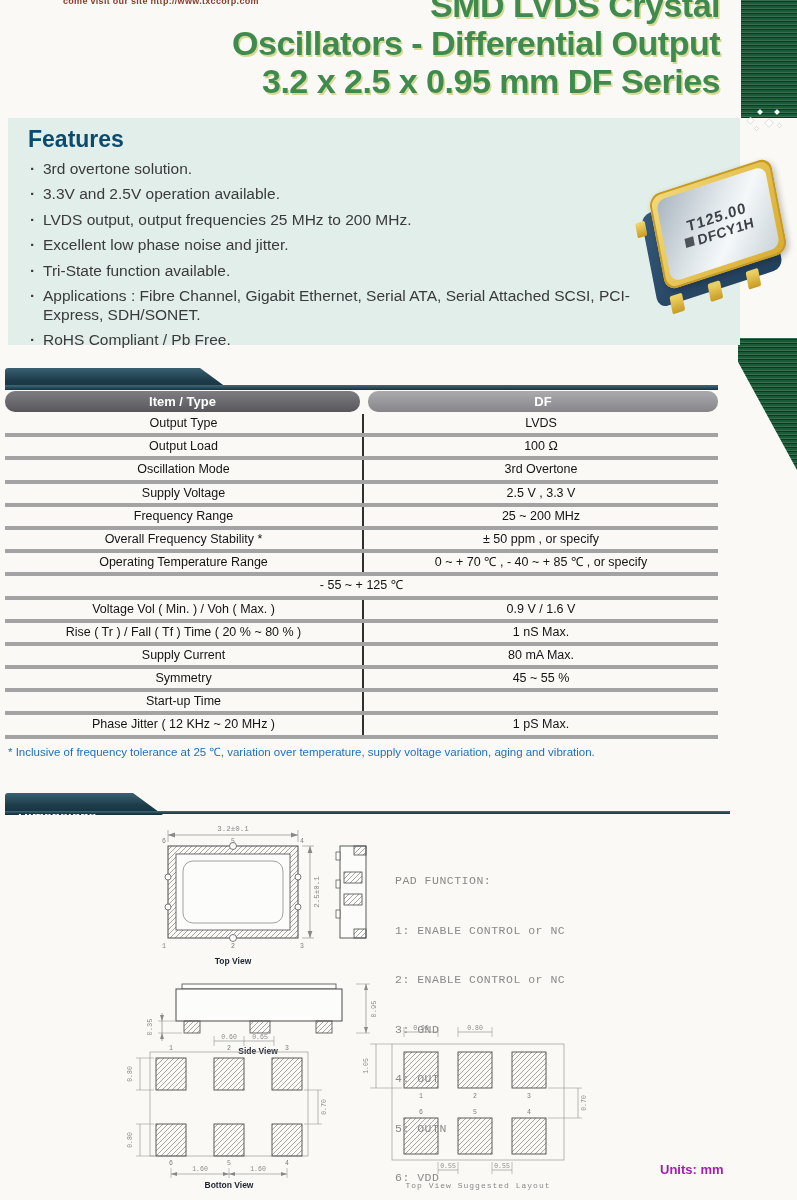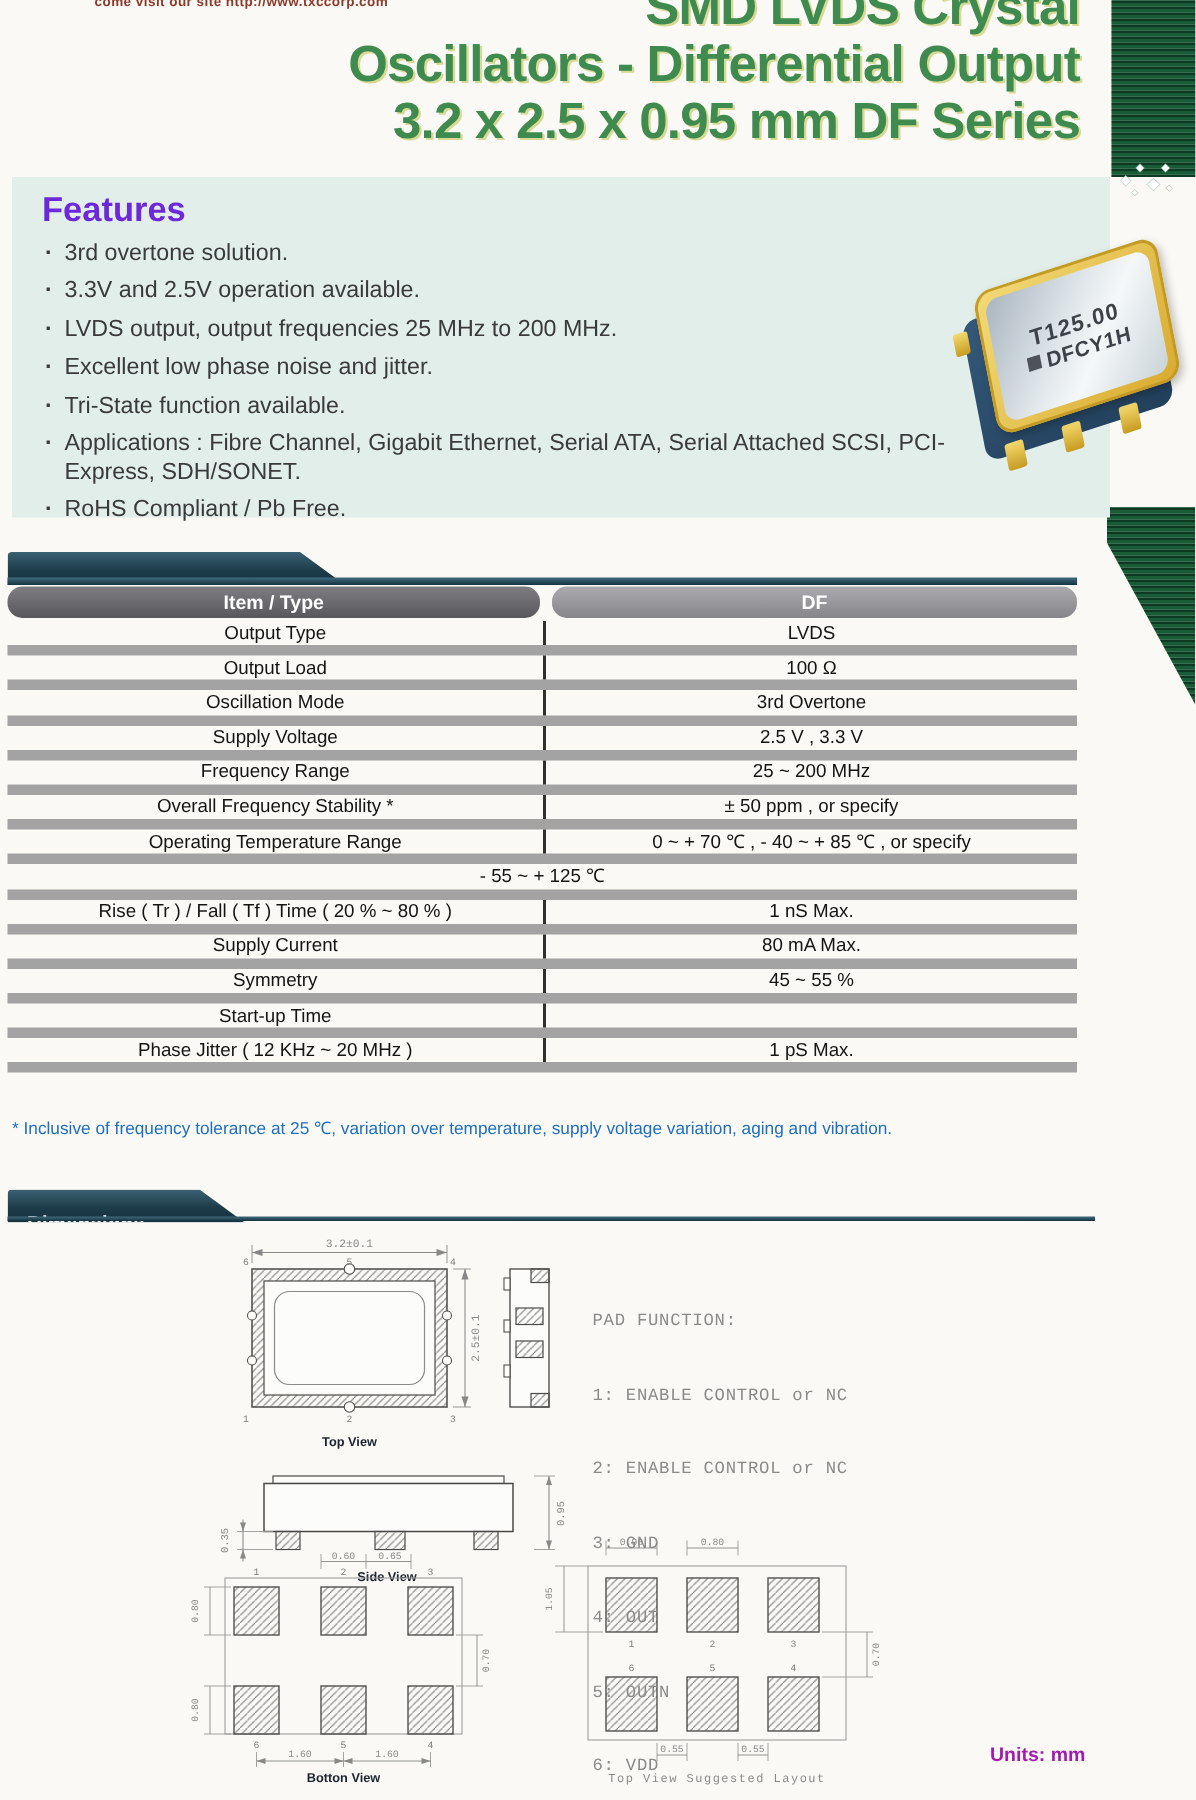--- a/index.html
+++ b/index.html
@@ -41,21 +41,21 @@
   .features-panel {
     position:absolute; left:8px; top:118px; width:732px; height:227px;
     background-image:
       repeating-linear-gradient(0deg, rgba(255,255,255,.40) 0 1px, transparent 1px 88px),
       repeating-linear-gradient(90deg, rgba(255,255,255,.40) 0 1px, transparent 1px 88px),
       linear-gradient(155deg,#d8e6e0 0%, #ebf3ef 55%, #dcе9e3 100%);
     background-color:#e2eee9;
   }
   .features-heading {
     position:absolute; left:20px; top:8px;
-    font-size:23px; font-weight:bold; color:#6d28d9;
+    font-size:23px; font-weight:bold; color:#0c4a6e;
   }
   .features-list { position:absolute; left:22px; top:42px; width:620px; }
   .feat {
     position:relative; padding-left:13px; margin-bottom:6.5px;
     font-size:15.5px; line-height:1.22; color:#3a3a3c;
   }
   .feat::before { content:"\00b7"; position:absolute; left:0; top:0; font-weight:bold; color:#3a3a3c; }
   
   .chip-wrap { position:absolute; left:640px; top:158px; width:160px; height:140px; }
   .chip3d {
@@ -104,21 +104,21 @@
   .ehead { position:absolute; left:5px; top:391px; width:713px; height:21px; }
   .ehead .hbox {
     position:absolute; top:0; height:21px; border-radius:10px;
     color:#fff; font-size:13px; font-weight:bold;
     display:flex; align-items:center; justify-content:center;
   }
   .hbox.item { left:0; width:355px; background:linear-gradient(180deg,#7e7e82,#58585c); }
   .hbox.df   { left:363px; width:350px; background:linear-gradient(180deg,#ababaf,#85858a); }
   .erows { position:absolute; left:5px; top:414px; width:713px; }
   .erow {
-    display:flex; height:23.2px; border-bottom:7px solid #a3a3a3; align-items:stretch;
+    display:flex; height:23.2px; border-bottom:4px solid #a3a3a3; align-items:stretch;
   }
   .ecell {
     display:flex; align-items:center; justify-content:center;
     font-size:12.5px; color:#141414; line-height:1.05; text-align:center;
   }
   .ecell.c1 { width:359px; border-right:2px solid #2f2f2f; }
   .ecell.c2 { flex:1; }
   .footnote {
     position:absolute; left:8px; top:744px; width:720px;
     font-size:11.5px; color:#1e6fc0;
@@ -223,20 +223,24 @@
   <div class="erow">
     <div class="ecell c1">Overall Frequency Stability *</div>
     <div class="ecell c2">± 50 ppm , or specify</div>
   </div>
   <div class="erow">
     <div class="ecell c1">Operating Temperature Range</div>
     <div class="ecell c2">0 ~ + 70 ℃ , - 40 ~ + 85 ℃ , or specify</div>
   </div>
   <div class="erow">
     <div class="ecell c2">- 55 ~ + 125 ℃</div>
+  </div>
+  <div class="erow">
+    <div class="ecell c1">Voltage Vol ( Min. ) / Voh ( Max. )</div>
+    <div class="ecell c2">0.9 V / 1.6 V</div>
   </div>
   <div class="erow">
     <div class="ecell c1">Rise ( Tr ) / Fall ( Tf ) Time ( 20 % ~ 80 % )</div>
     <div class="ecell c2">1 nS Max.</div>
   </div>
   <div class="erow">
     <div class="ecell c1">Supply Current</div>
     <div class="ecell c2">80 mA Max.</div>
   </div>
   <div class="erow">

